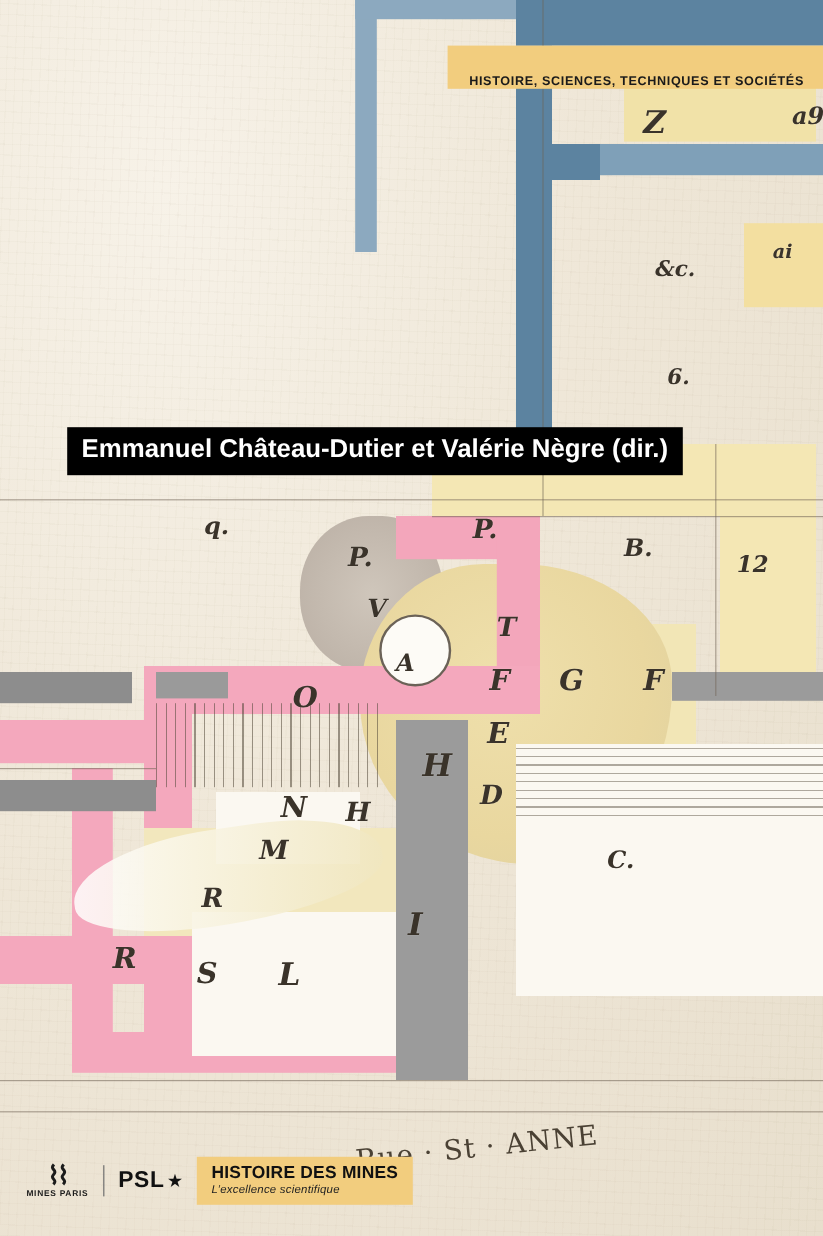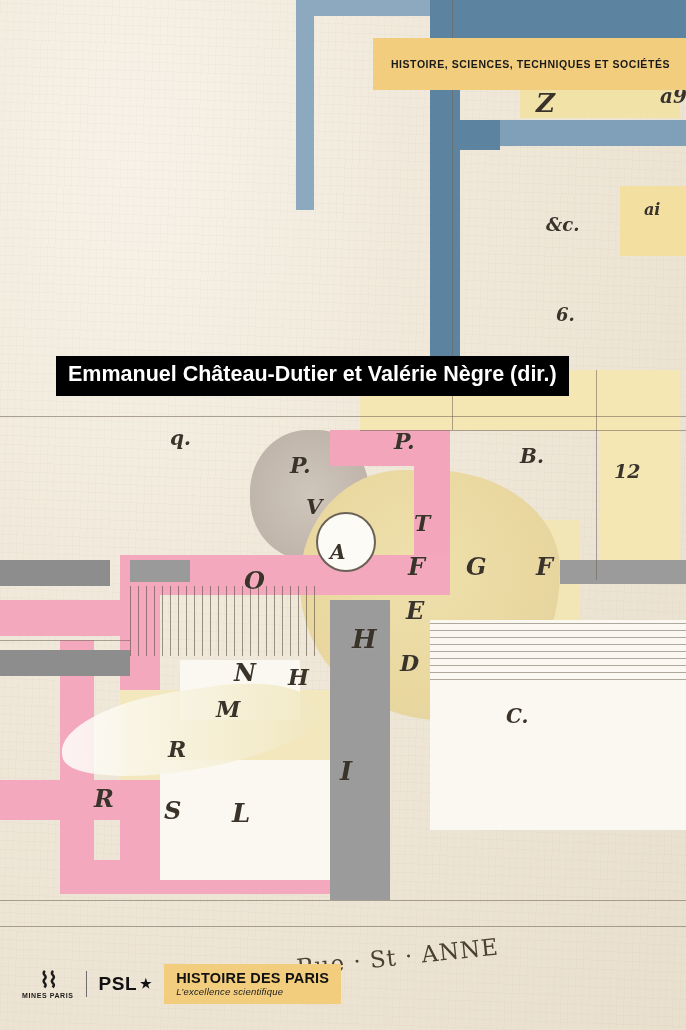--- a/index.html
+++ b/index.html
@@ -127,24 +127,24 @@
     color: #4a4134;
     transform: rotate(-6deg);
     letter-spacing: 1px;
   }
 
   
   .series-band {
     position: absolute;
     right: 0;
     top: 38px;
-    height: 52px;
+    height: 36px;
     background: #f2cd7e;
     display: flex;
-    align-items: center;
+    align-items: flex-end;
     padding: 0 16px 0 18px;
     box-sizing: border-box;
   }
   .series-band span {
     font-size: 10.5px;
     font-weight: 700;
     letter-spacing: .55px;
     color: #1a1a1a;
     white-space: nowrap;
   }
@@ -377,19 +377,19 @@
       <div class="mines-paris">
         <div class="mines-mark">⌇⌇</div>
         <div class="mines-text">MINES PARIS</div>
       </div>
       <div class="vbar"></div>
       <div class="psl">
         <span>PSL</span>
         <span class="star">★</span>
       </div>
       <div class="pdm-box">
-        <div class="pdm-1"><span>HISTOIRE</span> <b>DES PARIS</b></div>
+        <div class="pdm-1"><span>HISTOIRE</span> <b>DES MINES</b></div>
         <div class="pdm-2">L’excellence scientifique</div>
       </div>
     </div>
   </div>
 
 </div>
 
 </body></html>

